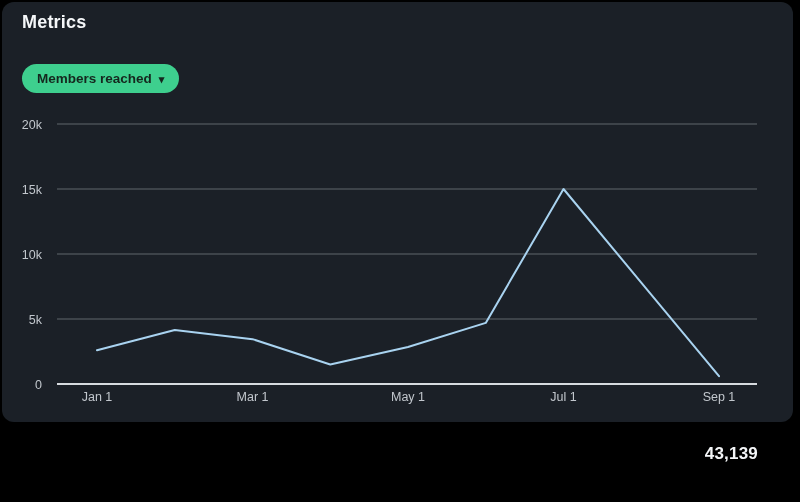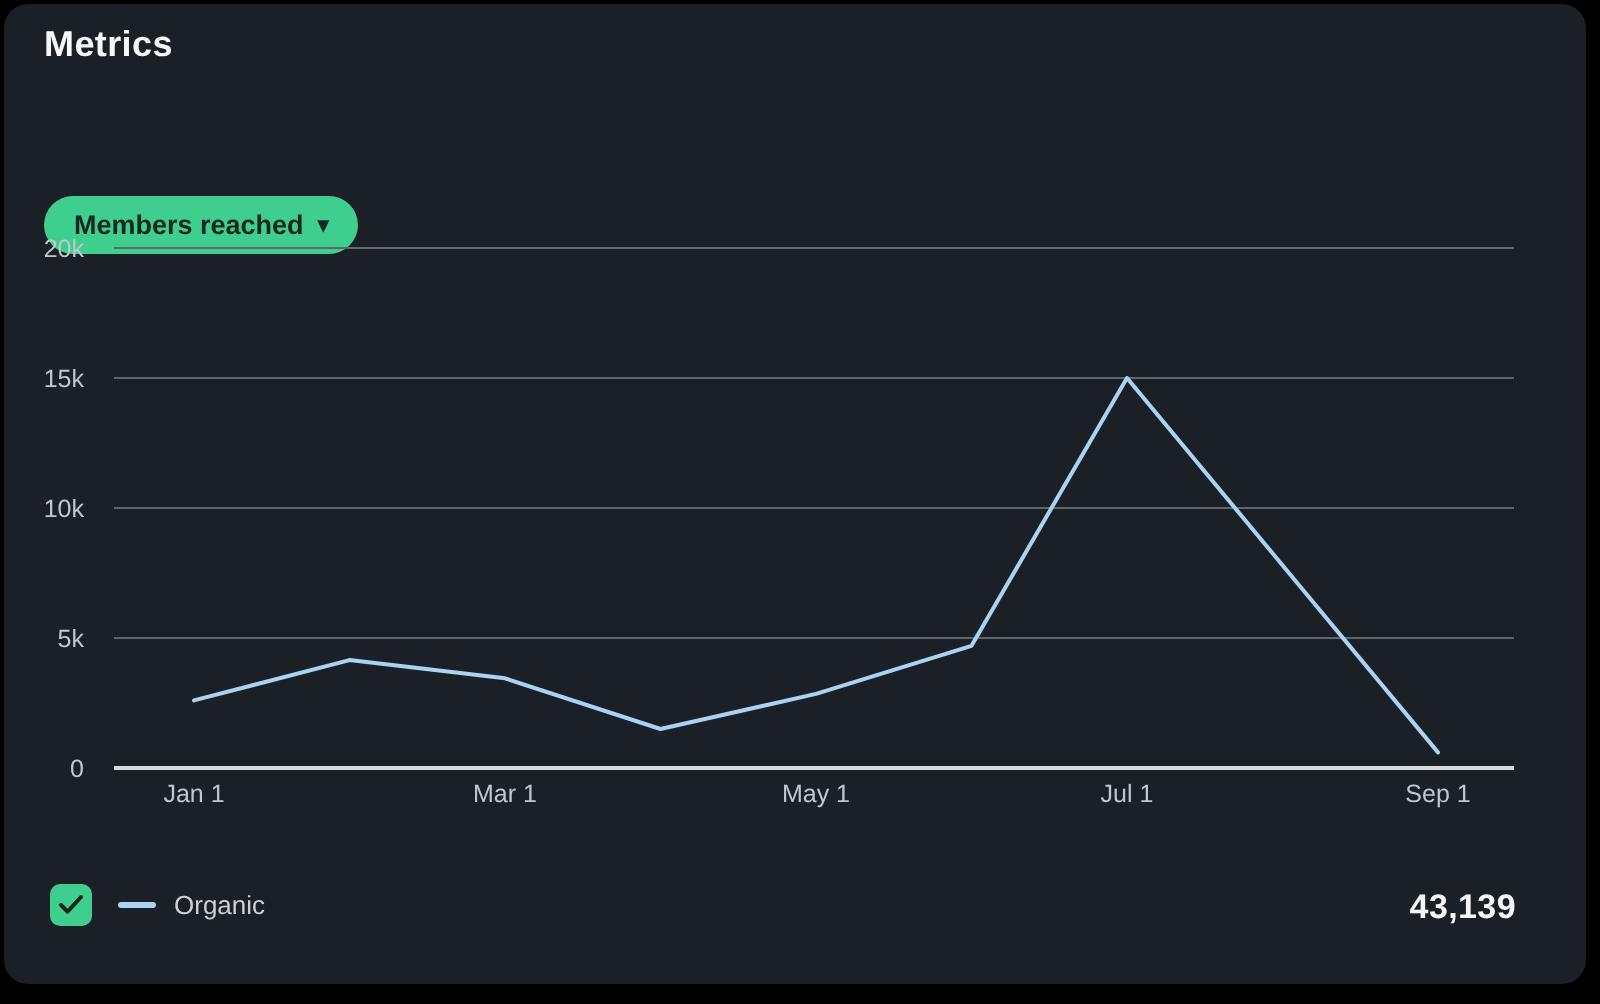--- a/index.html
+++ b/index.html
@@ -3,34 +3,34 @@
 <meta charset="utf-8">
 <style>
   html,body{margin:0;padding:0;}
   body{
     width:800px;height:502px;position:relative;overflow:hidden;
     background:#000;
     font-family:"Liberation Sans", sans-serif;
     -webkit-font-smoothing:antialiased;
   }
   .panel{
-    position:absolute;left:2px;top:2px;width:791px;height:490px;
+    position:absolute;left:2px;top:2px;width:791px;height:420px;
     background:#1B2027;border-radius:12px;
   }
   .page-title{
     position:absolute;left:20px;top:10px;
     font-size:18px;font-weight:700;color:#F5F7F9;letter-spacing:.2px;
   }
   .filter-btn{
     position:absolute;left:20px;top:62px;height:29px;
     display:inline-flex;align-items:center;gap:7px;
     padding:0 15px;border:none;border-radius:999px;
     background:#3ECF8E;color:#15271E;
     font-family:"Liberation Sans", sans-serif;
-    font-size:13.5px;font-weight:700;cursor:pointer;margin-top:34px;
+    font-size:13.5px;font-weight:700;cursor:pointer;
   }
   .filter-btn .chev{font-size:11px;line-height:1;transform:translateY(1px);}
   svg.chart{position:absolute;left:0;top:0;}
   .legend-row{
     position:absolute;left:0;right:0;top:440px;height:26px;
   }
   .legend-item{
     position:absolute;left:23px;top:0;display:flex;align-items:center;gap:9px;cursor:pointer;
   }
   .checkbox{
@@ -70,25 +70,16 @@
       <text x="40" y="126.5" text-anchor="end" fill="#C2C7CD" font-size="12.5">20k</text>
       <text x="95" y="399" text-anchor="middle" fill="#C2C7CD" font-size="12.5">Jan 1</text>
       <text x="250.5" y="399" text-anchor="middle" fill="#C2C7CD" font-size="12.5">Mar 1</text>
       <text x="406" y="399" text-anchor="middle" fill="#C2C7CD" font-size="12.5">May 1</text>
       <text x="561.5" y="399" text-anchor="middle" fill="#C2C7CD" font-size="12.5">Jul 1</text>
       <text x="717" y="399" text-anchor="middle" fill="#C2C7CD" font-size="12.5">Sep 1</text>
       <polyline points="95,348.2 172.75,328.05 250.5,337.15 328.25,362.5 406,344.95 483.75,320.9 561.5,187 639.25,280.6 717,374.2" fill="none" stroke="#A9D3F0" stroke-width="2" stroke-linejoin="round" stroke-linecap="round"></polyline>
     </svg>
 
   <div class="legend-row">
-    <div class="legend-item">
-      <span class="checkbox" id="legend-checkbox" style="background: rgb(62, 207, 142);">
-        <svg width="13" height="11" viewBox="0 0 13 11">
-          <path d="M1.5 5.5 L4.8 8.8 L11.5 1.5" fill="none" stroke="#12241B" stroke-width="2" stroke-linecap="round" stroke-linejoin="round" id="checkmark-path"></path>
-        </svg>
-      </span>
-      <span class="swatch" id="legend-swatch" style="background: rgb(169, 211, 240);"></span>
-      <span class="legend-label">Organic</span>
-    </div>
     <div class="total-value">43,139</div>
   </div>
 
 </div>
 
 </body></html>

